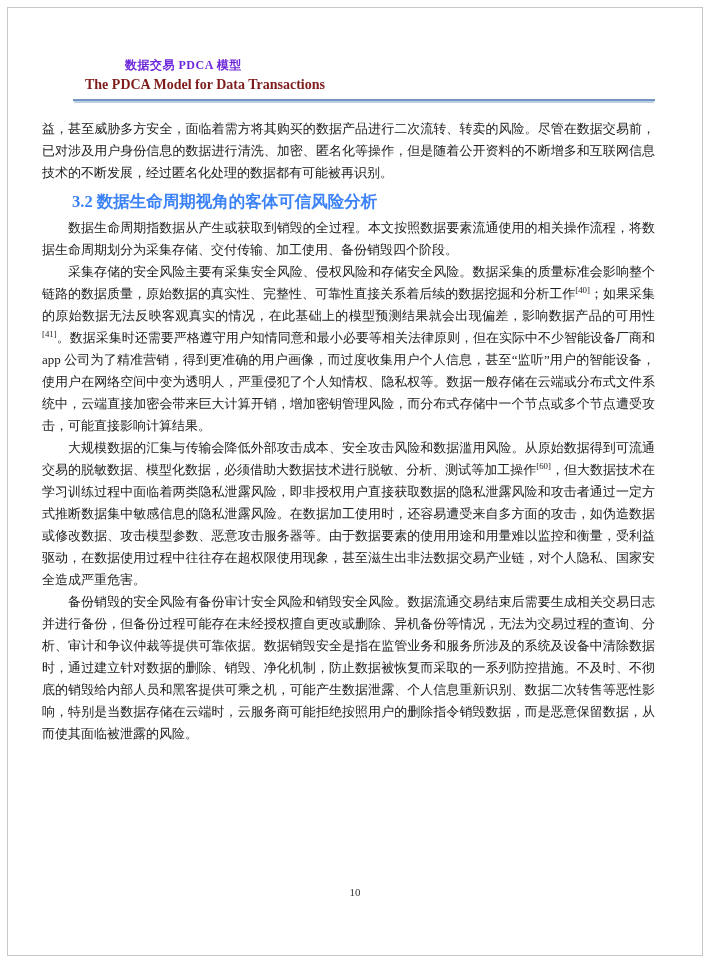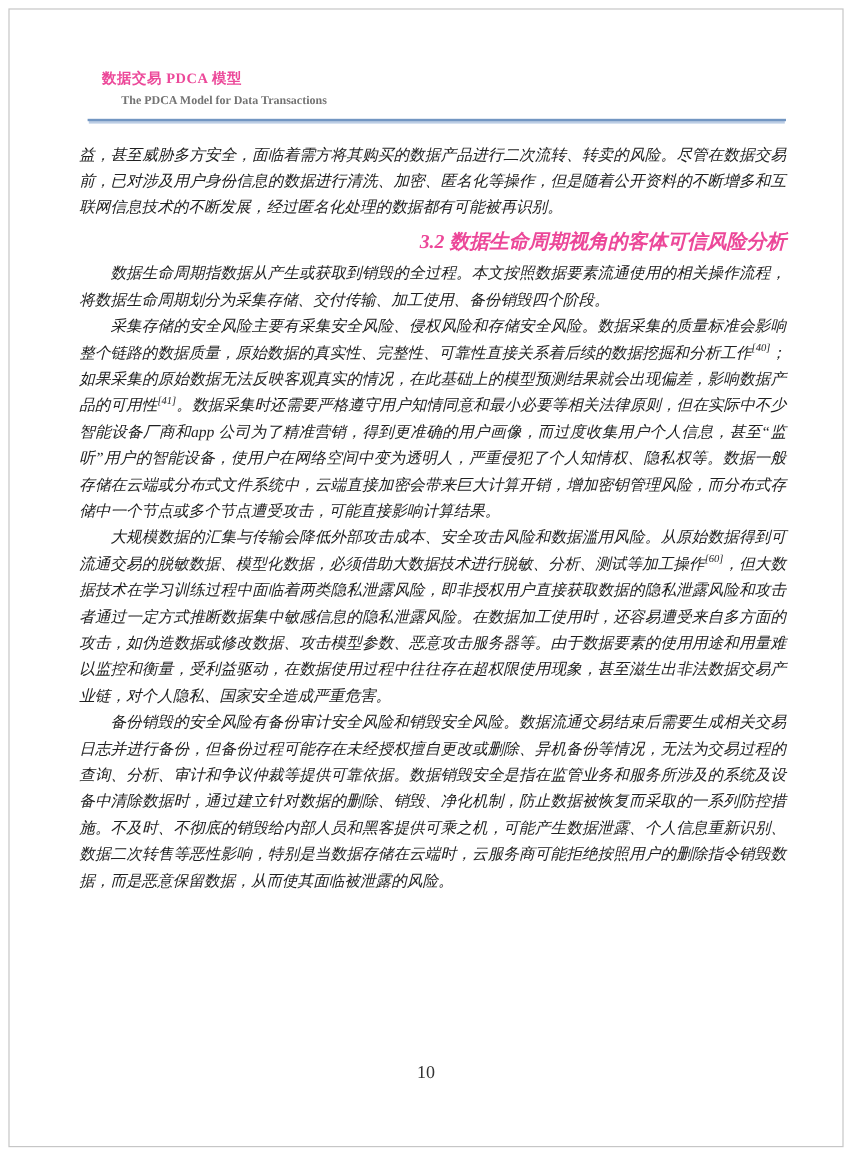--- a/index.html
+++ b/index.html
@@ -16,60 +16,58 @@
     border: 1px solid #c6c6c6;
     pointer-events: none;
   }
   .running-head {
     margin: 56px 55px 0 73px;
     border-bottom: 2px solid #7296c2;
     box-shadow: 0 3px 0 -1px #bccde4;
     padding: 0 0 5px 12px;
   }
   .rh-zh {
-    font-size: 12px; font-weight: bold; color: #ec4899;
-    line-height: 19px; letter-spacing: 0.5px;
+    font-size: 12px; font-weight: bold; color: #6d28d9;
+    line-height: 19px; letter-spacing: 0.5px; margin-left: 40px;
   }
   .rh-en {
-    font-size: 10px; font-weight: bold; color: #737373;
+    font-size: 14px; font-weight: bold; color: #7f1d1d;
     line-height: 19px;
-    margin-left: 16px;
   }
   main.body-text {
-    margin: 17px 55px 0 66px;
+    margin: 17px 55px 0 42px;
     text-align: justify;
-    font-style: italic;
   }
   p.para {
     margin: 0;
     font-size: 13px;
     line-height: 22px;
     text-indent: 2em;
   }
   p.para.cont { text-indent: 0; }
   p.para sup {
     font-size: 0.68em;
     vertical-align: super;
     line-height: 0;
   }
   h2.section-heading {
     margin: 7px 0 4px 0;
     padding-left: 30px;
     font-size: 16.5px;
     font-weight: bold;
-    color: #ec4899;
+    color: #3b82f6;
     line-height: 22px;
-    text-align: right;
+    text-align: left;
   }
   footer.page-number {
     position: absolute;
     left: 0; right: 0;
     top: 886px;
     text-align: center;
-    font-size: 15px;
+    font-size: 11px;
     color: #333333;
   }
 </style>
 </head>
 <body>
 
 <div class="page-frame"></div>
 
 <header class="running-head">
   <div class="rh-zh">数据交易 PDCA 模型</div>

